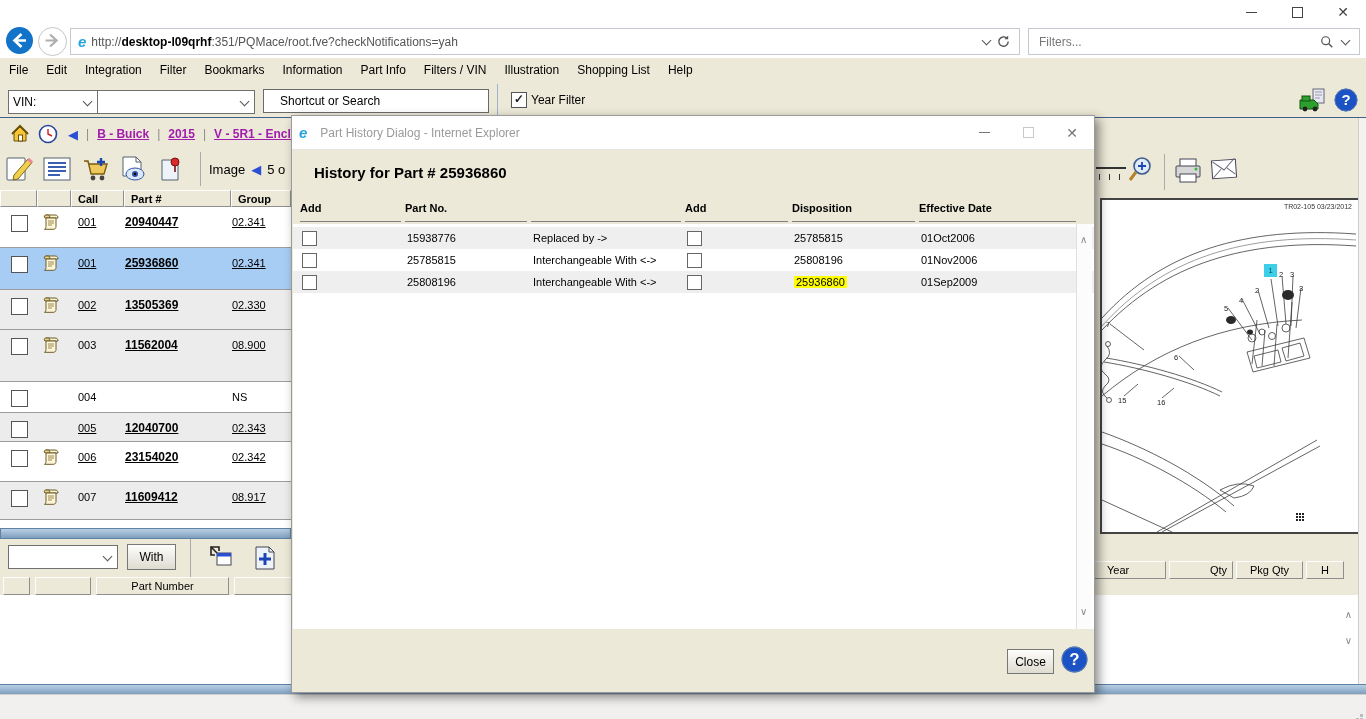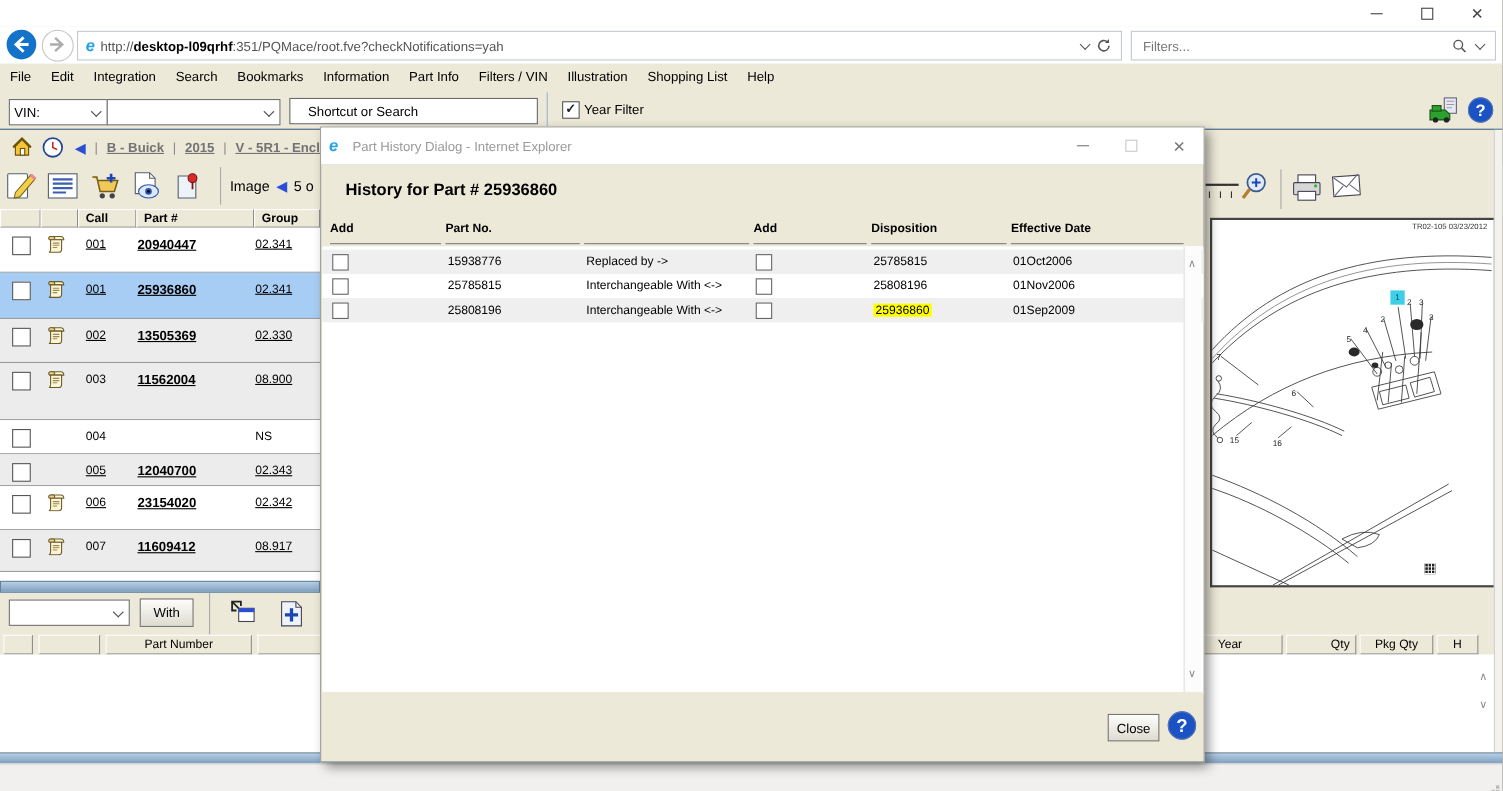--- a/index.html
+++ b/index.html
@@ -30,21 +30,21 @@
   .filterbar{position:absolute;left:0;top:82px;width:1366px;height:35px;background:#ece9d8;border-bottom:1px solid #3e618c;}
   .selectbox{position:absolute;height:22px;background:#fff;border:1px solid #707070;display:flex;align-items:center;justify-content:space-between;font-size:12px;}
   .selectbox .lbl{margin-left:4px;}
   .textinput{position:absolute;height:22px;background:#fff;border:1px solid #6a6a6a;font-size:12px;display:flex;align-items:center;padding-left:6px;}
   .vsep{position:absolute;width:1px;background:#9db4cd;}
   .cbx{position:absolute;width:14px;height:14px;background:#fff;border:1px solid #555;font-size:12px;line-height:13px;text-align:center;color:#222;font-weight:bold;}
   .yf-label{position:absolute;font-size:12px;}
   
   .breadcrumb{position:absolute;left:0;top:118px;width:1366px;height:32px;display:flex;align-items:center;}
   .crumb-sep{color:#8a8a8a;margin:0 8px;font-size:12px;}
-  .crumb-link{font-size:12px;font-weight:bold;color:#737373;text-decoration:underline;cursor:pointer;white-space:nowrap;}
+  .crumb-link{font-size:12px;font-weight:bold;color:#a21caf;text-decoration:underline;cursor:pointer;white-space:nowrap;}
   .tri-left{color:#2b4fd4;font-size:13px;}
   
   .ltoolbar{position:absolute;left:0;top:148px;width:291px;height:42px;display:flex;align-items:center;}
   .tool-btn{width:38px;height:36px;display:flex;align-items:center;justify-content:center;}
   .tool-sep{width:1px;height:34px;background:#aaa;margin:0 6px 0 10px;}
   .img-label{font-size:13px;margin:0 6px 0 2px;}
   .img-count{font-size:13px;margin-left:6px;white-space:nowrap;}
   
   .pt-wrap{position:absolute;left:0;top:190px;width:291px;height:338px;overflow:hidden;background:#fff;}
   .pt-headrow{display:flex;height:17px;}
@@ -56,21 +56,21 @@
   .pt-doc{position:absolute;left:41px;top:6px;}
   .pt-call{position:absolute;left:78px;top:9px;font-size:11px;}
   .pt-part{position:absolute;left:125px;top:8px;font-size:12px;font-weight:bold;text-decoration:underline;cursor:pointer;}
   .pt-grp{position:absolute;left:232px;top:9px;font-size:11px;}
   .lnk{text-decoration:underline;cursor:pointer;}
   
   .hstrip{position:absolute;left:0;top:528px;width:291px;height:11px;background:linear-gradient(#b9cfe4,#7e9fbf);border:1px solid #5e82a4;box-sizing:border-box;}
   .sendbar{position:absolute;left:0;top:539px;width:291px;height:38px;background:#ece9d8;}
   .btn{background:linear-gradient(#fdfdfb,#dedbd0);border:1px solid #777;font-size:12px;display:flex;align-items:center;justify-content:center;cursor:pointer;}
   .bl-heads{position:absolute;left:0;top:577px;width:323px;height:18px;display:flex;}
-  .br-heads{position:absolute;left:1092px;top:561px;width:266px;height:18px;display:flex;margin-top:16px;}
+  .br-heads{position:absolute;left:1092px;top:561px;width:266px;height:18px;display:flex;}
   .mini-hdr{background:#ece9d8;border:1px solid;border-color:#fdfdfd #8e8e8e #8e8e8e #fdfdfd;font-size:11px;display:flex;align-items:center;justify-content:center;box-sizing:border-box;}
   .bl-white{position:absolute;left:0;top:595px;width:291px;height:89px;background:#fff;}
   .br-white{position:absolute;left:1085px;top:595px;width:273px;height:89px;background:#fff;}
   .scroll-glyph{position:absolute;font-size:10px;color:#8a8a8a;}
   
   .rtoolbar{position:absolute;left:1095px;top:150px;width:271px;height:46px;background:#ece9d8;}
   .illus{position:absolute;left:1100px;top:198px;width:256px;height:332px;background:#fff;border:2px solid #444;}
   .illus-ref{position:absolute;right:6px;top:3px;font-size:7px;color:#333;letter-spacing:0;}
   .callout{position:absolute;font-size:7.5px;color:#222;}
   .hl-box{position:absolute;width:13px;height:13px;background:#3ecfe8;font-size:7.5px;display:flex;align-items:center;justify-content:center;color:#104a57;}
@@ -144,21 +144,21 @@
           <path d="M10 10l4 4" stroke="#555" stroke-width="1.6"></path>
         </svg>
       <span class="chev" style="margin-left:8px;margin-right:10px;"></span>
     </div>
   </div>
 
   <div class="menubar" id="menubar">
       <span class="menu-item">File</span>
       <span class="menu-item">Edit</span>
       <span class="menu-item">Integration</span>
-      <span class="menu-item">Search</span>
+      <span class="menu-item">Filter</span>
       <span class="menu-item">Bookmarks</span>
       <span class="menu-item">Information</span>
       <span class="menu-item">Part Info</span>
       <span class="menu-item">Filters / VIN</span>
       <span class="menu-item">Illustration</span>
       <span class="menu-item">Shopping List</span>
       <span class="menu-item">Help</span>
     </div>
 
   <div class="filterbar">

